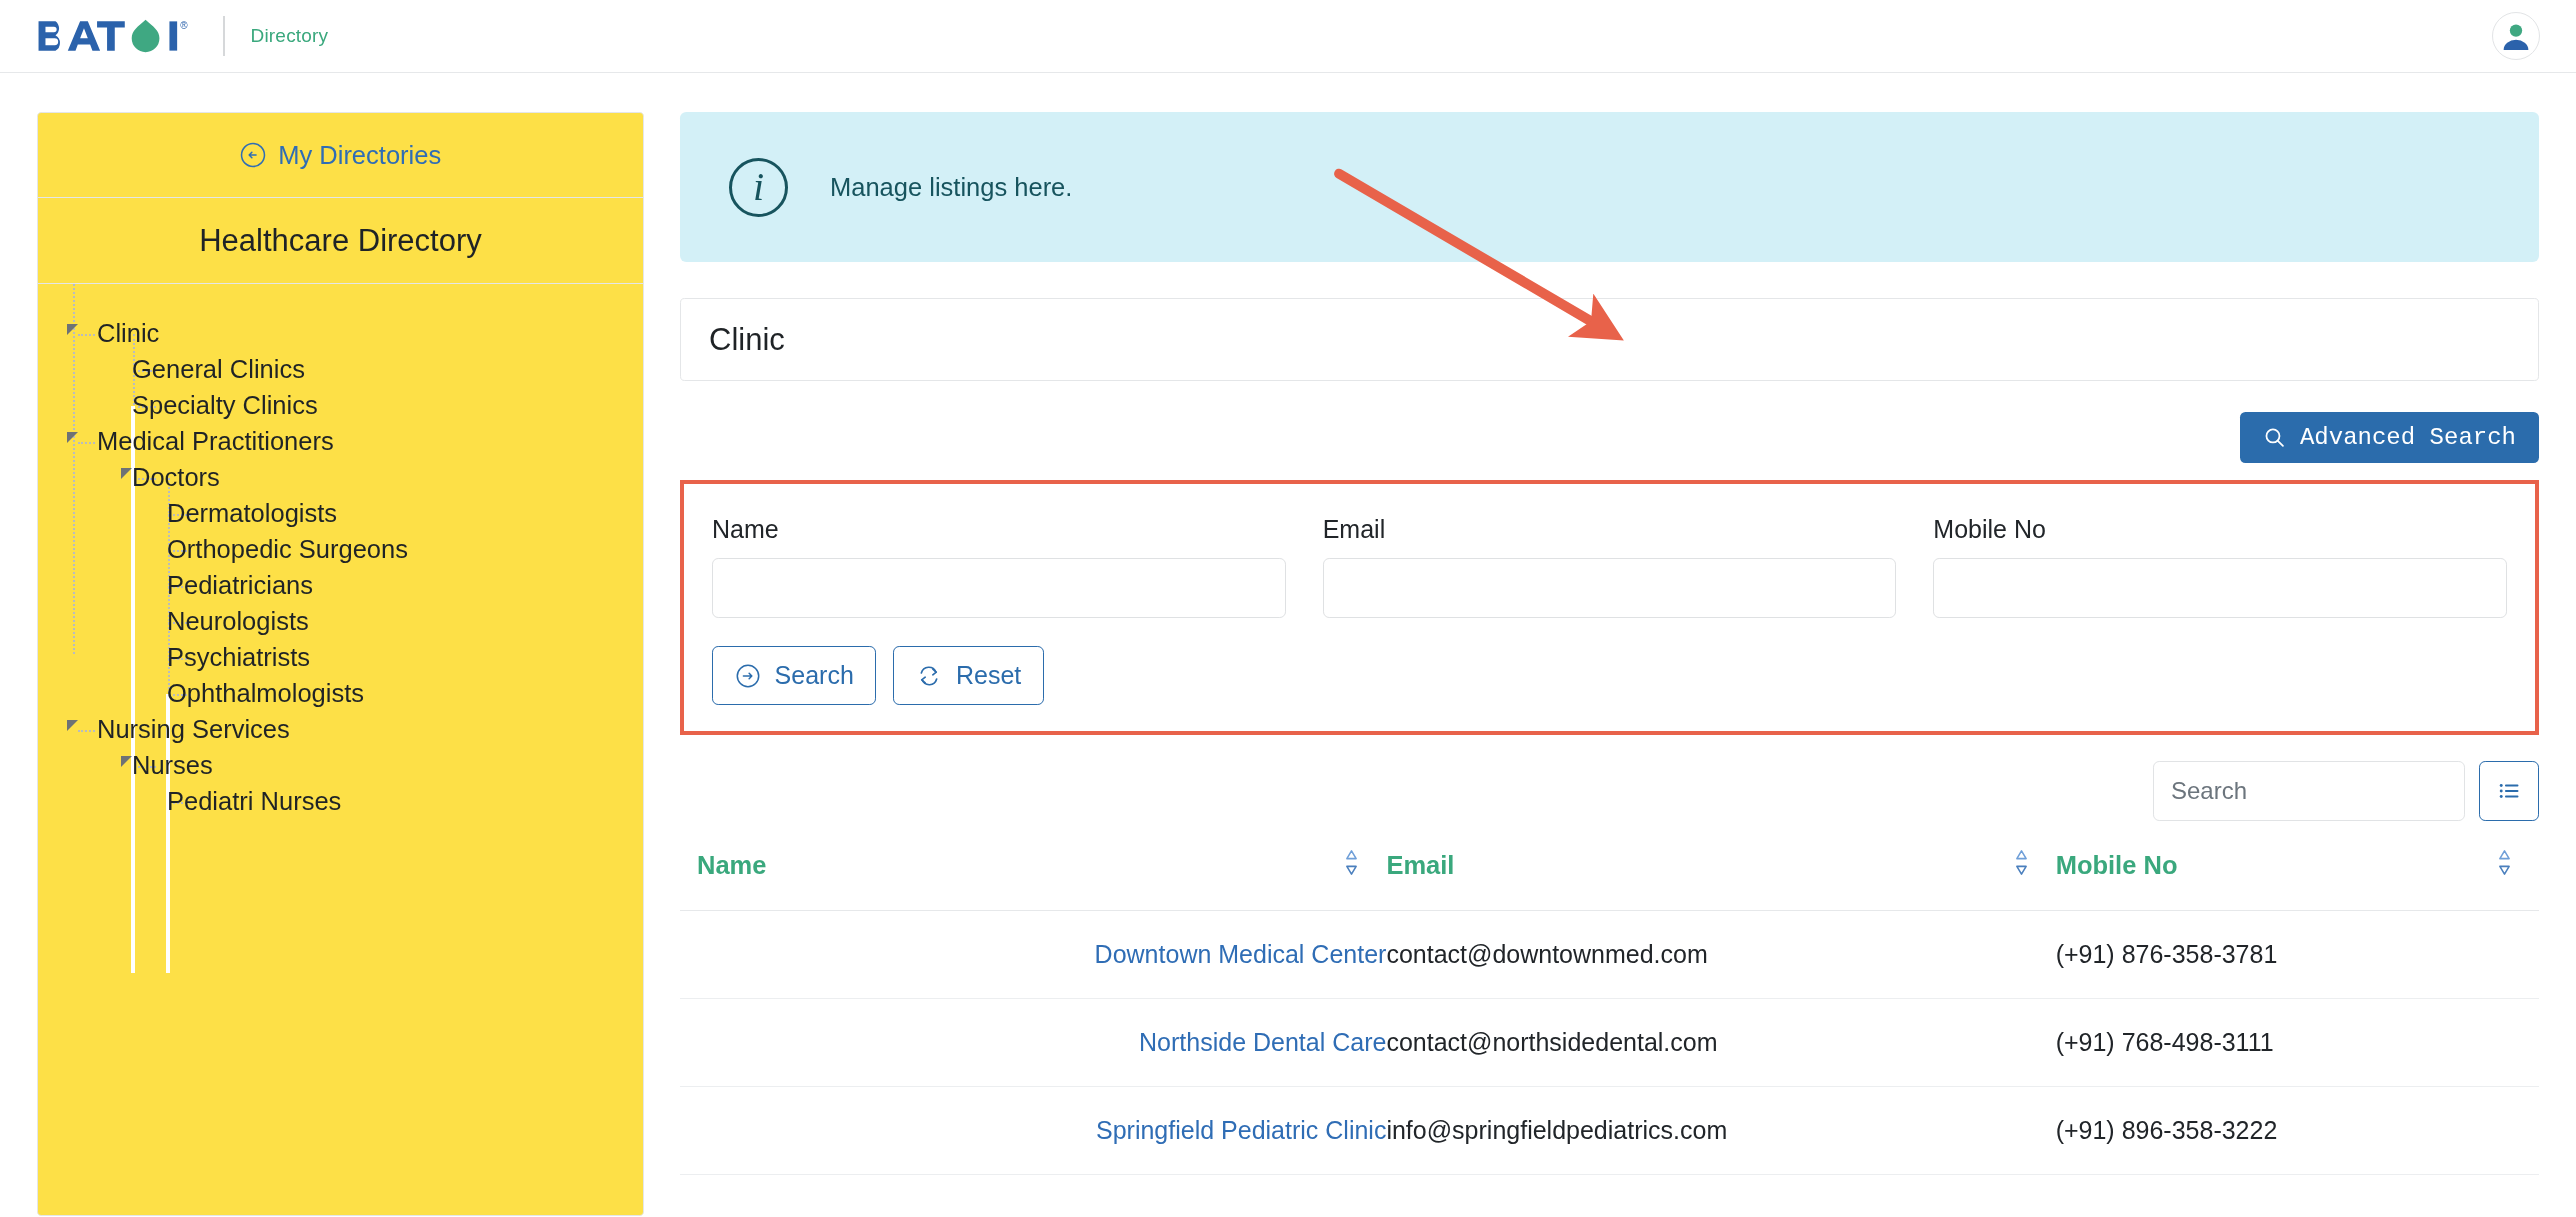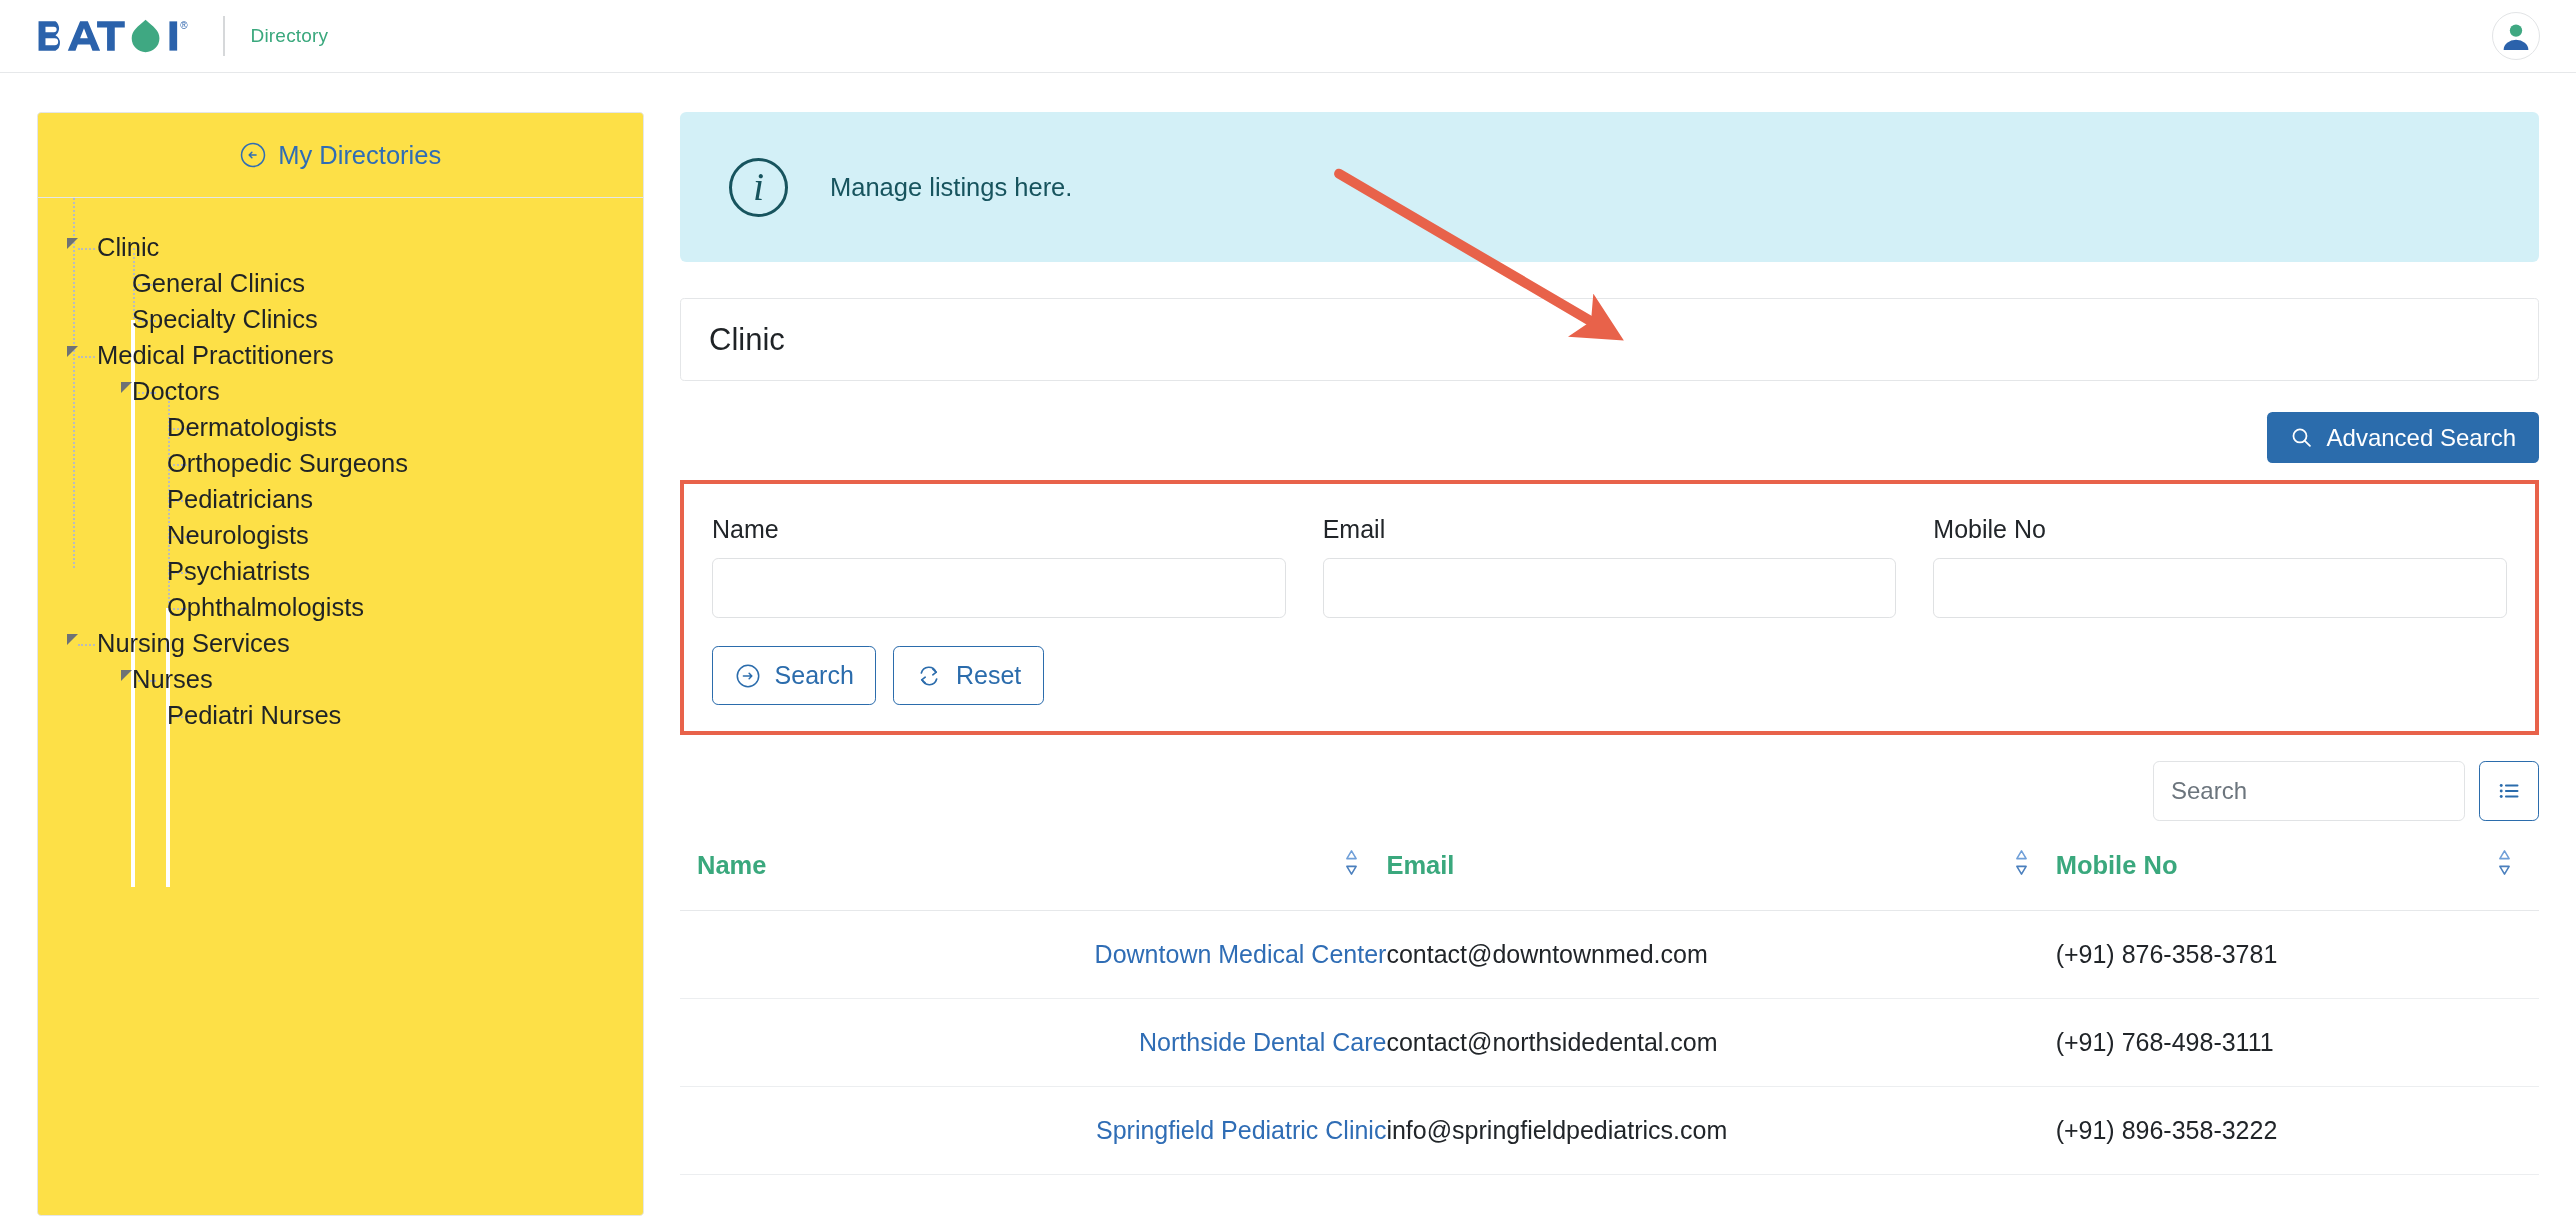--- a/index.html
+++ b/index.html
@@ -209,21 +209,21 @@
     color: #fff;
     border: none;
     border-radius: 5.4px;
     height: 51px;
     padding: 0 23px;
     font-size: 24px;
     display: inline-flex;
     align-items: center;
     gap: 14px;
     cursor: pointer;
-    font-family: Liberation Sans, sans-serif;
+    font-family: Liberation Mono, monospace;
   }
 
   
   .adv-panel {
     margin-top: 17px;
     border: 4.6px solid #e8624a;
     padding: 31px 28px 26px 28px;
     background: #fff;
   }
   .field-row { display: flex; gap: 37px; }
@@ -362,20 +362,23 @@
     <div class="sidebar-head">
       <div class="my-dirs">
         <svg width="26" height="26" viewBox="0 0 34 34" aria-hidden="true">
           <circle cx="17" cy="17" r="15" fill="none" stroke="#2f6db5" stroke-width="2"></circle>
           <path d="M21 17 H12 M15.5 13.5 L12 17 L15.5 20.5" fill="none" stroke="#2f6db5" stroke-width="2" stroke-linecap="round" stroke-linejoin="round"></path>
         </svg>
         <span>My Directories</span>
       </div>
     </div>
 
+    <div class="dir-title-row">
+      <div class="dir-title">Healthcare Directory</div>
+    </div>
 
     <div class="tree" style="position: relative;">
       <ul class="tree-list" id="tree-root">
           <li class="tnode rootitem"><span class="toggle root"></span><span class="tlabel">
               <span class="txt">Clinic</span>
             </span><ul class="kids">
               <li class="tnode"><span class="tlabel">
                   <span class="txt">General Clinics</span>
                 </span></li>
               <li class="tnode"><span class="tlabel">

